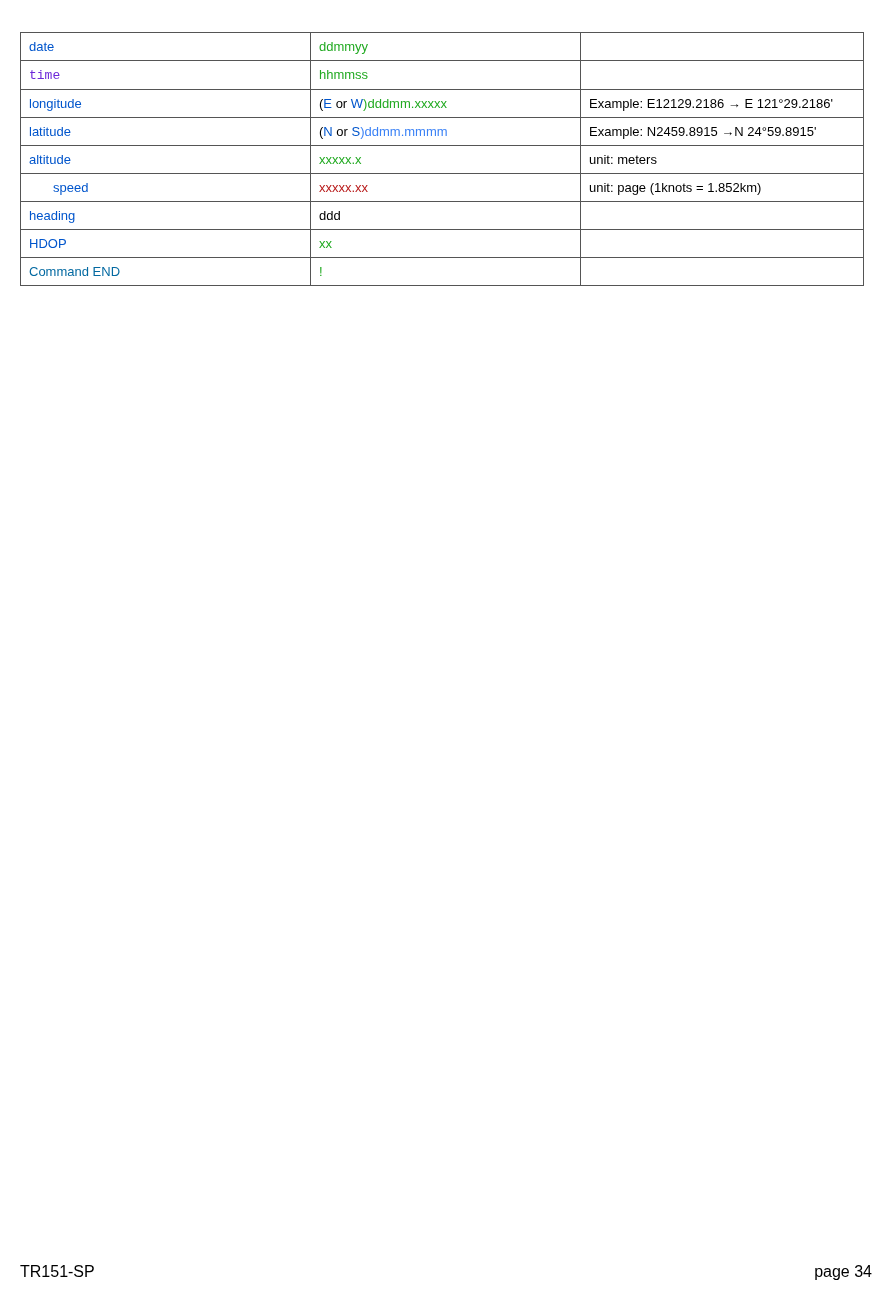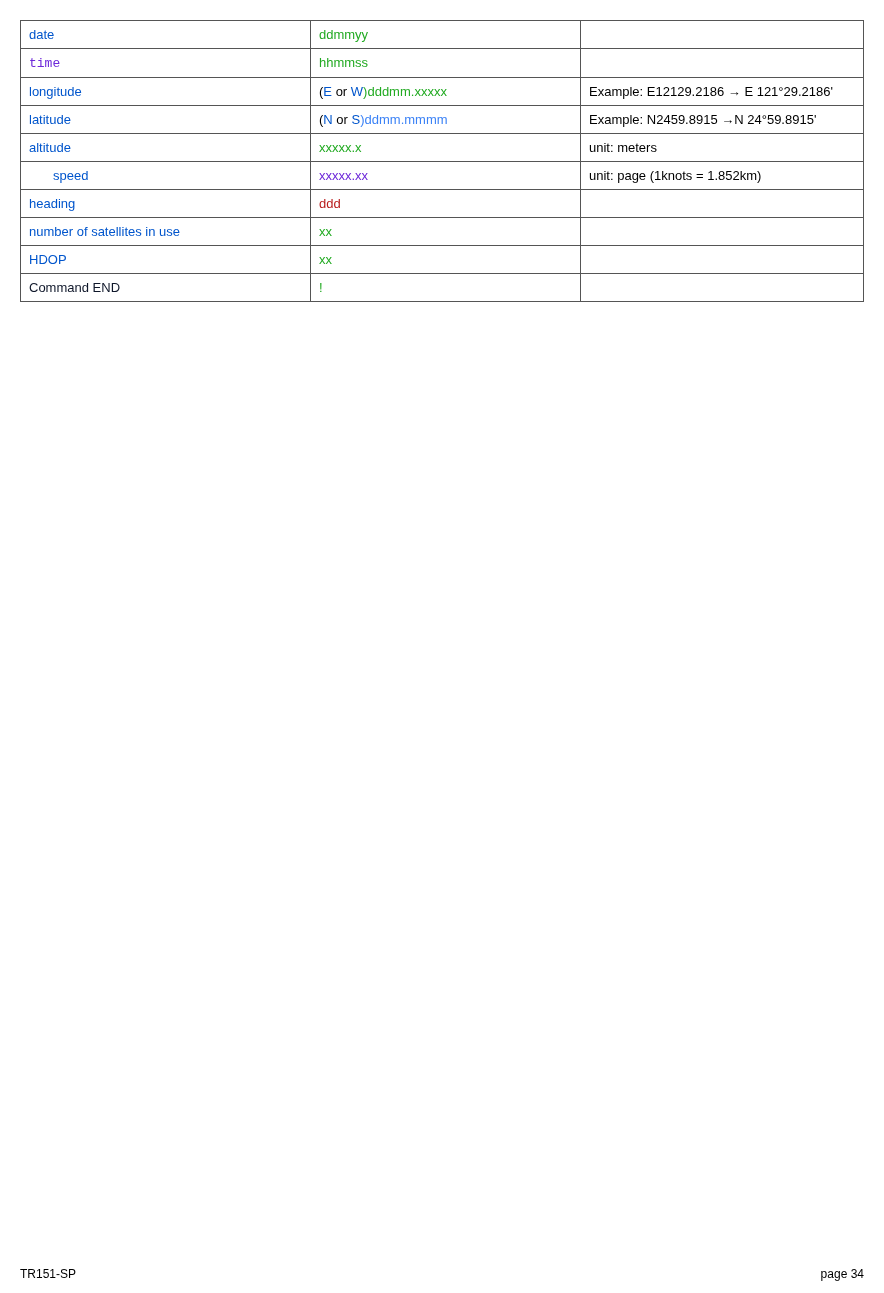--- a/index.html
+++ b/index.html
@@ -10,21 +10,21 @@
     body {
       font-family: Arial, sans-serif;
       font-size: 13px;
       background: #fff;
       color: #000;
       width: 884px;
       min-height: 1293px;
       position: relative;
     }
     .page-wrapper {
-      padding: 10px 20px 40px 20px;
+      padding: 22px 20px 40px 20px;
     }
     table {
       width: 100%;
       border-collapse: collapse;
       margin-top: 10px;
     }
     table td {
       border: 1px solid #555;
       padding: 6px 8px;
       vertical-align: top;
@@ -36,24 +36,24 @@
     .col-format {
       width: 270px;
     }
     .col-notes {
       width: auto;
     }
     .footer {
       position: absolute;
       bottom: 12px;
       left: 20px;
-      right: 20px;
+      right: 12px;
       display: flex;
       justify-content: space-between;
-      font-size: 12px;
+      font-size: 16px;
       color: #000;
     }
   </style>
 </head>
 <body>
 
 <div class="page-wrapper">
   <table>
     <tbody id="table-body">
     <tr>
@@ -76,40 +76,35 @@
           <td class="col-format"><span><span style="color: rgb(0, 0, 0);">(</span><span style="color: rgb(0, 85, 204);">N</span><span style="color: rgb(0, 0, 0);"> or </span><span style="color: rgb(0, 85, 204);">S</span><span style="color: #3b82f6; margin-top: 28px;">)ddmm.mmmm</span></span></td>
           <td class="col-notes">Example:   N2459.8915 →N 24°59.8915'</td>
         </tr>
         <tr>
           <td class="col-field"><span style="color: rgb(0, 85, 204);">altitude</span></td>
           <td class="col-format"><span style="color: rgb(34, 170, 34);">xxxxx.x</span></td>
           <td class="col-notes">unit: meters</td>
         </tr>
         <tr>
           <td class="col-field"><span style="color: rgb(0, 85, 204); margin-left: 24px;">speed</span></td>
-          <td class="col-format"><span style="color: #6d28d9; margin-top: 9px;">xxxxx.xx</span></td>
+          <td class="col-format"><span style="color: #b91c1c; margin-top: 9px;">xxxxx.xx</span></td>
           <td class="col-notes">unit: page (1knots = 1.852km)</td>
         </tr>
         <tr>
           <td class="col-field"><span style="color: rgb(0, 85, 204);">heading</span></td>
-          <td class="col-format"><span style="color: #b91c1c;">ddd</span></td>
-          <td class="col-notes"></td>
-        </tr>
-        <tr>
-          <td class="col-field"><span style="color: rgb(0, 85, 204);">number of satellites in use</span></td>
-          <td class="col-format"><span style="color: rgb(34, 170, 34);">xx</span></td>
+          <td class="col-format"><span style="color: #000000;">ddd</span></td>
           <td class="col-notes"></td>
         </tr>
         <tr>
           <td class="col-field"><span style="color: rgb(0, 85, 204);">HDOP</span></td>
           <td class="col-format"><span style="color: rgb(34, 170, 34);">xx</span></td>
           <td class="col-notes"></td>
         </tr>
         <tr>
-          <td class="col-field"><span style="color: #0f172a; text-align: right;">Command END</span></td>
+          <td class="col-field"><span style="color: #0369a1; text-align: right;">Command END</span></td>
           <td class="col-format"><span style="color: rgb(34, 170, 34);">!</span></td>
           <td class="col-notes"></td>
         </tr>
       </tbody>
   </table>
 </div>
 
 <div class="footer">
   <span>TR151-SP</span>
   <span>page 34</span>

